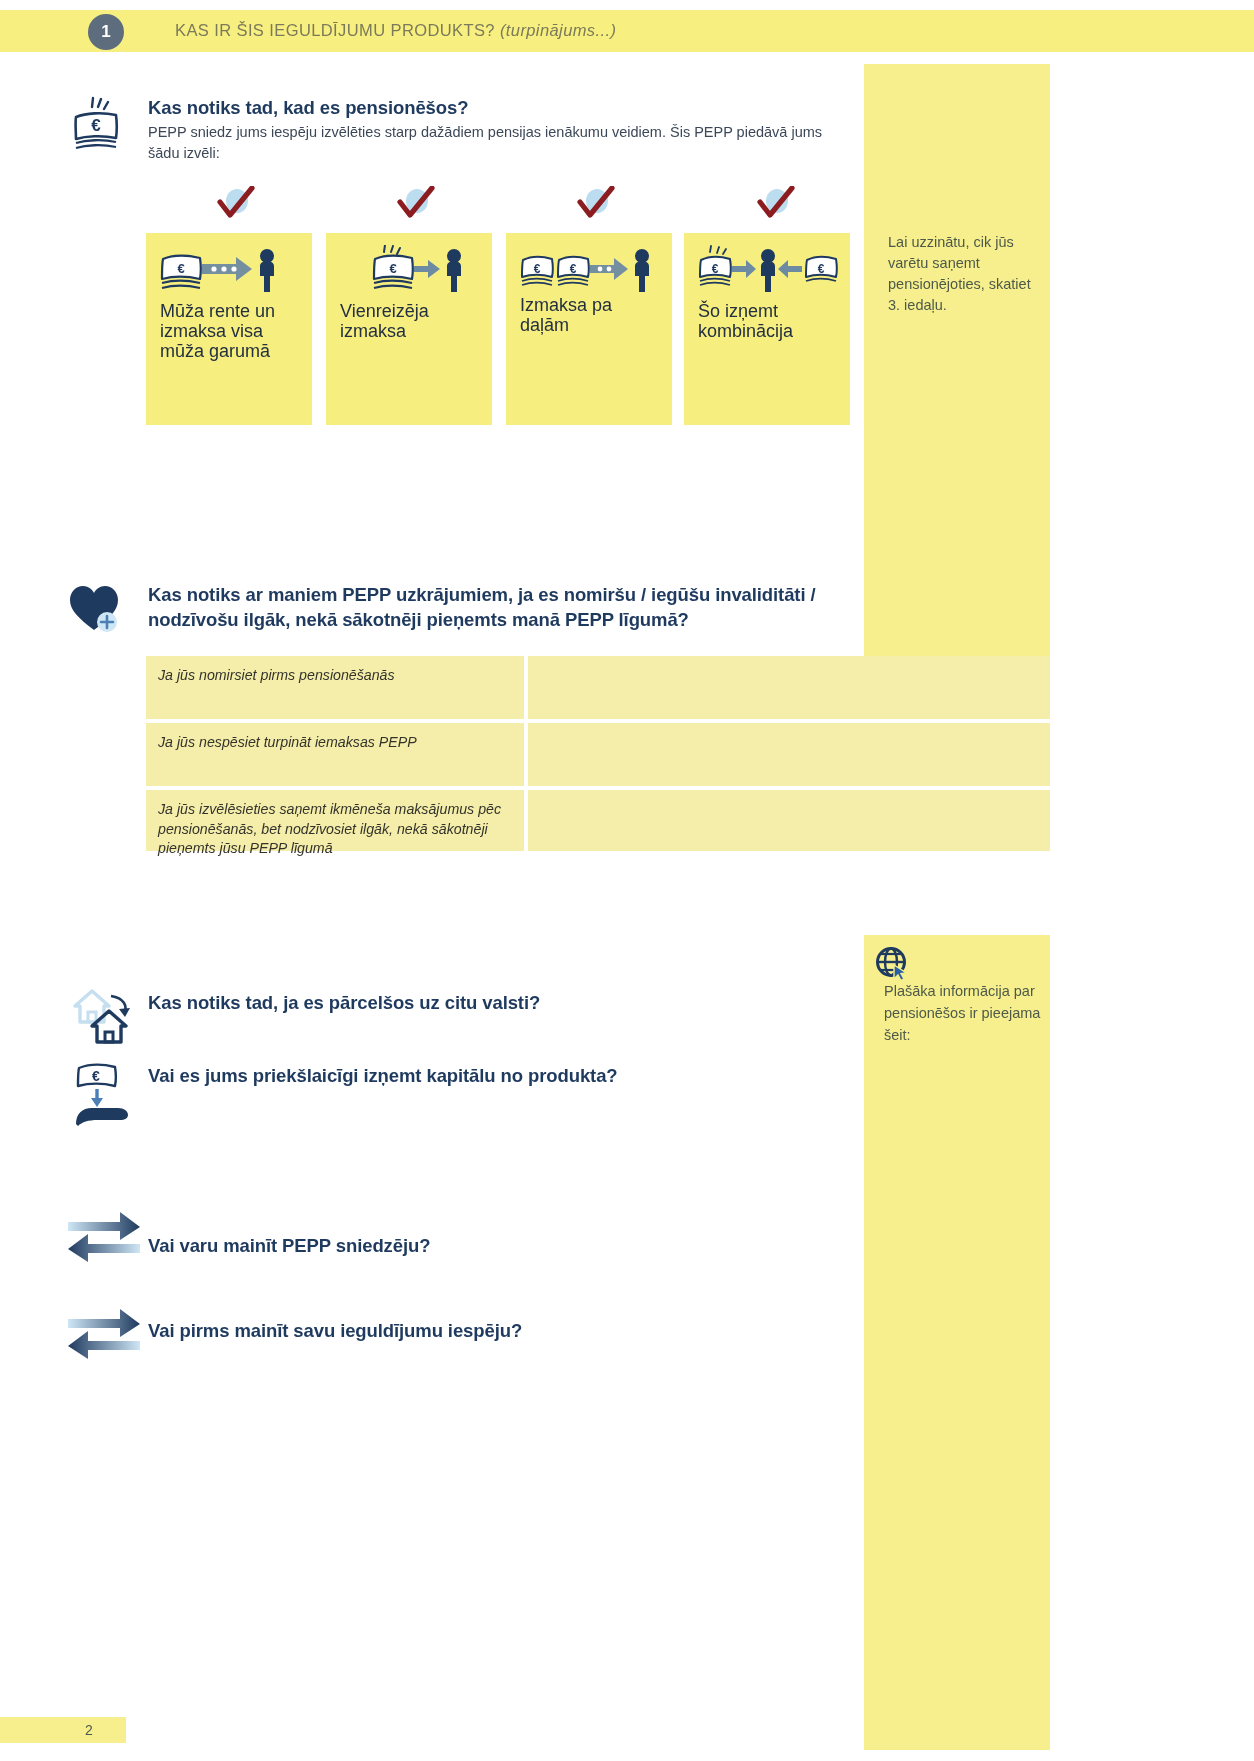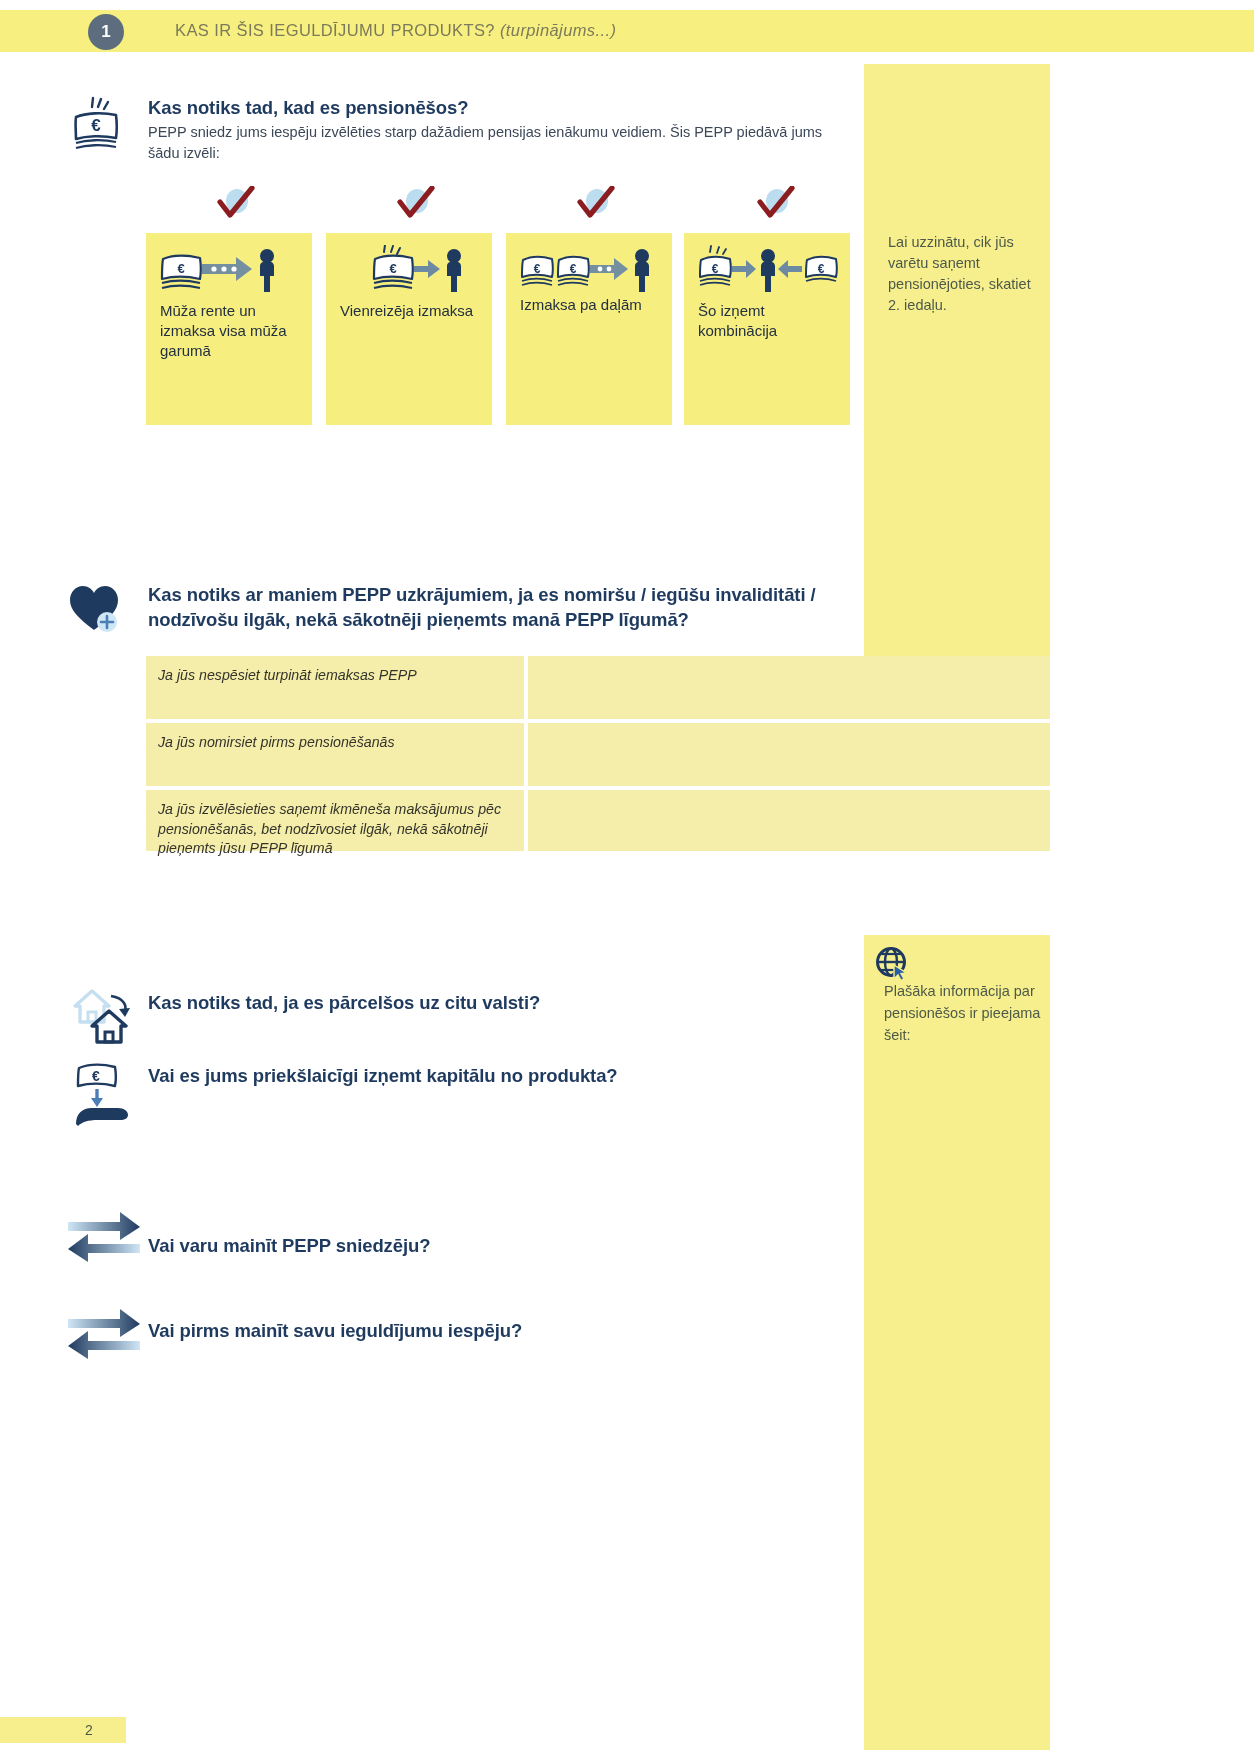--- a/index.html
+++ b/index.html
@@ -58,21 +58,21 @@
   .sec-icon{position:absolute;}
 
   
   .check{position:absolute;width:46px;height:40px;}
   .card{
     position:absolute;top:233px;background:#f7ee80;height:192px;
   }
   .card .card-icon{position:absolute;left:14px;top:12px;}
   .card .card-label{
     position:absolute;left:14px;top:68px;right:8px;
-    font-size:15px;line-height:20px;color:#23303f;
+    font-size:18px;line-height:20px;color:#23303f;
   }
   .c1{left:146px;width:166px;}
   .c2{left:326px;width:166px;}
   .c3{left:506px;width:166px;}
   .c4{left:684px;width:166px;}
 
   
   .tbl{position:absolute;left:146px;top:656px;width:904px;}
   .trow{display:flex;gap:4px;margin-bottom:4px;}
   .tcell-l{
@@ -101,21 +101,21 @@
 <div class="page">
 
   <div class="header-bar"></div>
   <div class="header-badge">1</div>
   <div class="header-title">
     <span>KAS IR ŠIS IEGULDĪJUMU PRODUKTS?</span>
     <span class="cont">(turpinājums...)</span>
   </div>
 
   <div class="side-panel-1"></div>
-  <div class="side-text-1">Lai uzzinātu, cik jūs varētu saņemt pensionējoties, skatiet 2. iedaļu.</div>
+  <div class="side-text-1">Lai uzzinātu, cik jūs varētu saņemt pensionējoties, skatiet 3. iedaļu.</div>
 
   <div class="side-panel-2"></div>
   <div class="side-icon-2">
     <svg width="42" height="40" viewBox="0 0 42 40">
       <circle cx="17" cy="17" r="13.5" fill="none" stroke="#1f3a5f" stroke-width="3"></circle>
       <ellipse cx="17" cy="17" rx="6" ry="13.5" fill="none" stroke="#1f3a5f" stroke-width="2.4"></ellipse>
       <line x1="3.5" y1="17" x2="30.5" y2="17" stroke="#1f3a5f" stroke-width="2.4"></line>
       <line x1="6" y1="9" x2="28" y2="9" stroke="#1f3a5f" stroke-width="2.2"></line>
       <line x1="6" y1="25" x2="28" y2="25" stroke="#1f3a5f" stroke-width="2.2"></line>
       <path d="M20 20 L20 34 L24 30 L27 35.5 L30 34 L27 28.5 L32.5 28 Z" fill="#2a5fa5" stroke="#f7ef8d" stroke-width="1.4"></path>
@@ -250,26 +250,26 @@
   <div class="sec-icon" style="left:68px;top:582px;">
     <svg width="62" height="58" viewBox="0 0 62 58">
       <path d="M26 48 C10 36 2 28 2 18 C2 10 8 4 15 4 C20 4 24 7 26 11 C28 7 32 4 37 4 C44 4 50 10 50 18 C50 28 42 36 26 48 Z" fill="#1f3a5f"></path>
       <circle cx="39" cy="40" r="10" fill="#cfe6f5"></circle>
       <path d="M39 34 L39 46 M33 40 L45 40" stroke="#4b7fb5" stroke-width="2.6" stroke-linecap="round"></path>
     </svg>
   </div>
   <div class="sec-title" style="left:148px;top:582px;width:700px;">Kas notiks ar maniem PEPP uzkrājumiem, ja es nomiršu / iegūšu invaliditāti / nodzīvošu ilgāk, nekā sākotnēji pieņemts manā PEPP līgumā?</div>
 
   <div class="tbl">
+    <div class="trow r1">
+      <div class="tcell-l">Ja jūs nomirsiet pirms pensionēšanās</div>
+      <div class="tcell-r"></div>
+    </div>
     <div class="trow r2">
       <div class="tcell-l">Ja jūs nespēsiet turpināt iemaksas PEPP</div>
-      <div class="tcell-r"></div>
-    </div>
-    <div class="trow r1">
-      <div class="tcell-l">Ja jūs nomirsiet pirms pensionēšanās</div>
       <div class="tcell-r"></div>
     </div>
     <div class="trow r3">
       <div class="tcell-l">Ja jūs izvēlēsieties saņemt ikmēneša maksājumus pēc pensionēšanās, bet nodzīvosiet ilgāk, nekā sākotnēji pieņemts jūsu PEPP līgumā</div>
       <div class="tcell-r"></div>
     </div>
   </div>
 
   <div class="sec-icon" style="left:70px;top:982px;">
     <svg width="74" height="62" viewBox="0 0 74 62">

